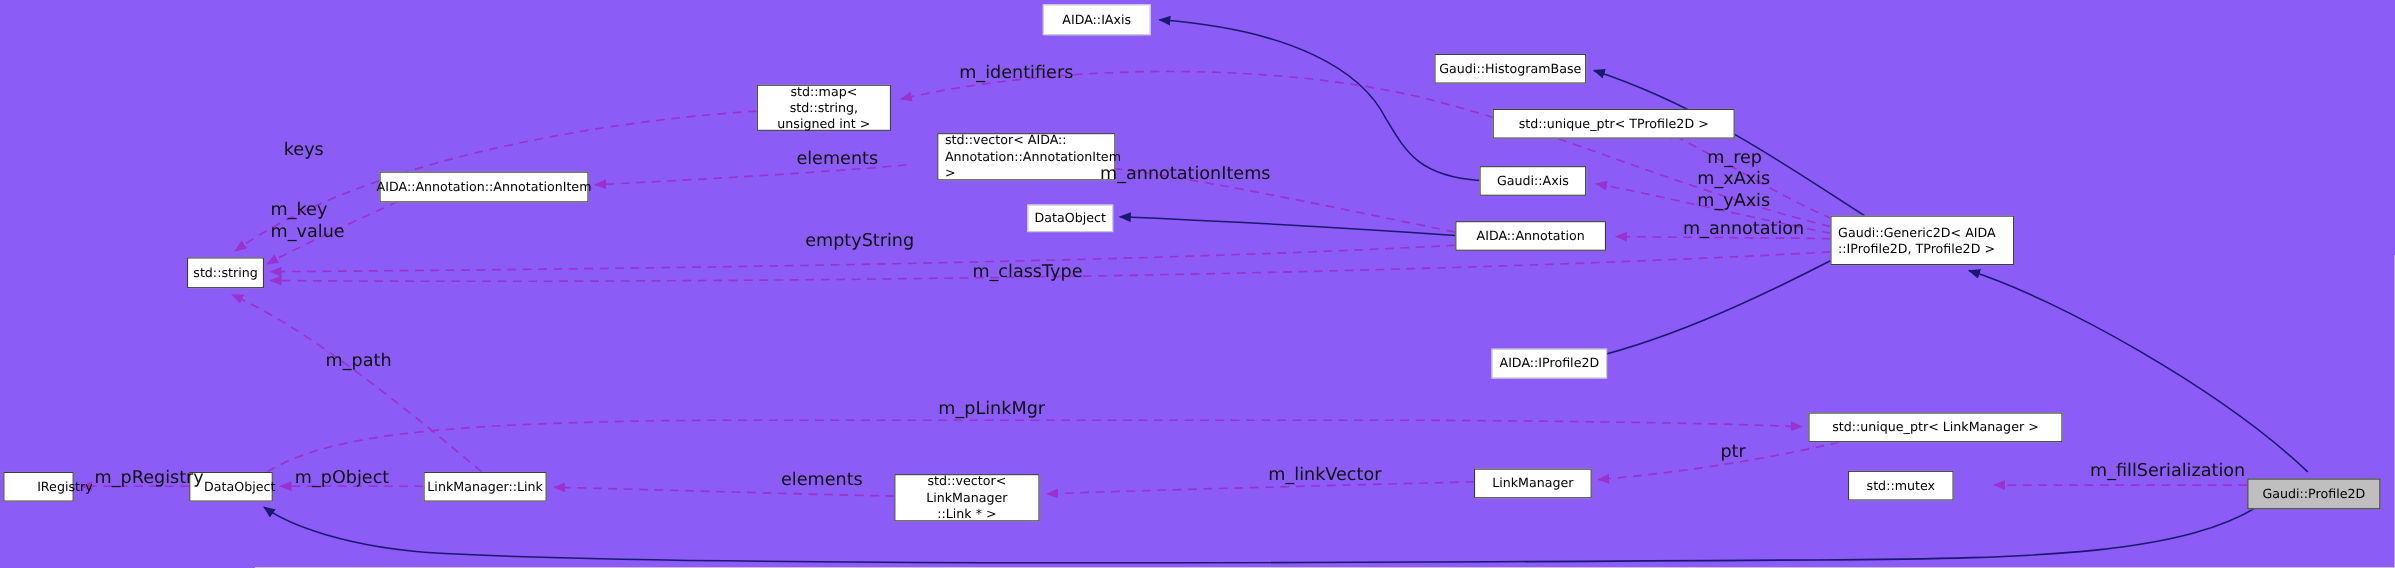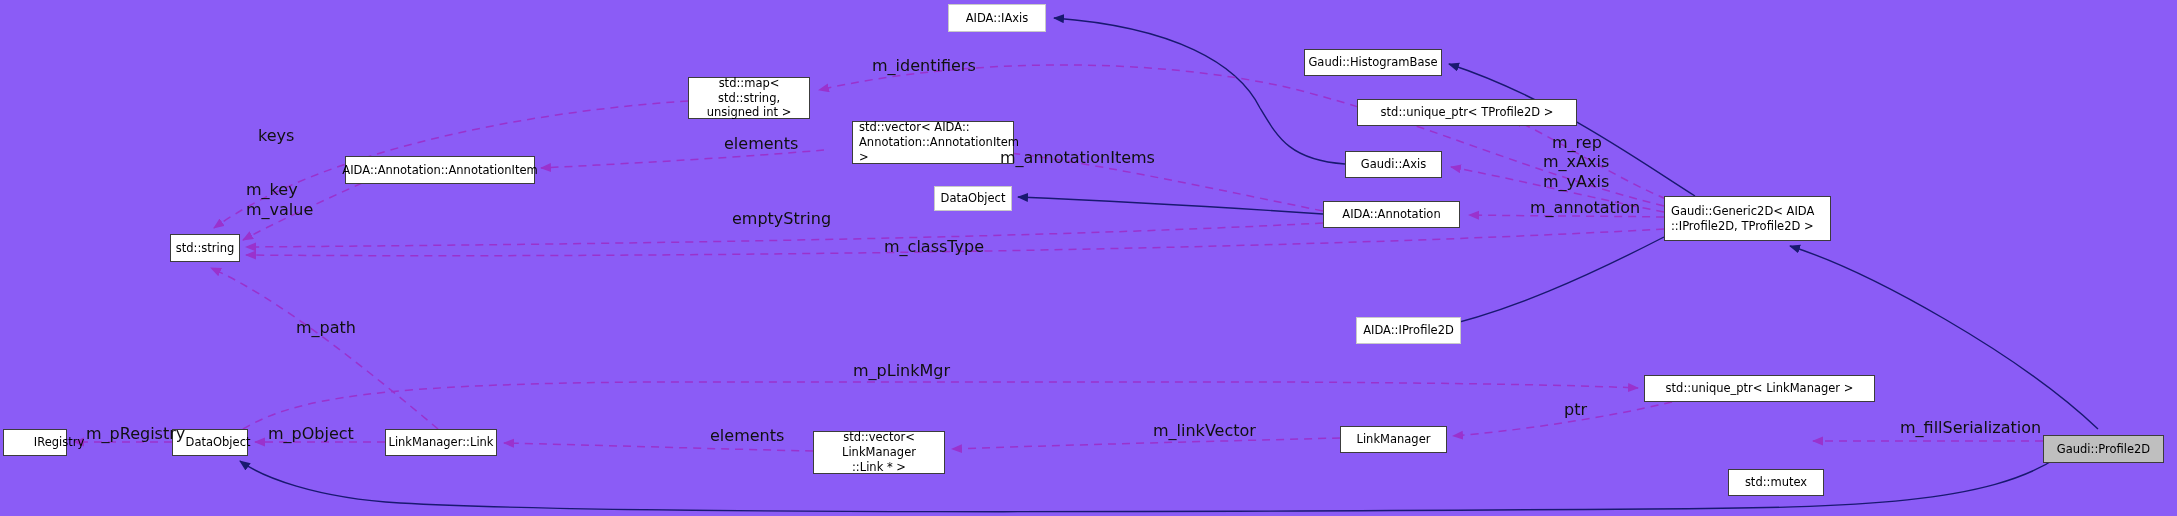--- a/index.html
+++ b/index.html
@@ -79,21 +79,21 @@
 ::IProfile2D, TProfile2D &gt;</div>
   <div class="node" style="left:170px; top:234px; width:70px;  height:28px;">std::string</div>
   <div class="node ext" style="left:1320px;top:317px; width:105px; height:27px;margin-left:36px;">AIDA::IProfile2D</div>
   <div class="node" style="left:1644px;top:375px; width:231px; height:27px;">std::unique_ptr&lt; LinkManager &gt;</div>
   <div class="node" style="left:3px;   top:429px; width:64px;  height:27px;padding-left:48px;">IRegistry</div>
   <div class="node" style="left:172px; top:429px; width:76px;  height:27px;padding-left:16px;">DataObject</div>
   <div class="node" style="left:385px; top:429px; width:112px; height:27px;">LinkManager::Link</div>
   <div class="node" style="left:813px; top:431px; width:132px; height:43px;">std::vector&lt; LinkManager
 ::Link * &gt;</div>
   <div class="node" style="left:1340px;top:426px; width:107px; height:27px;">LinkManager</div>
-  <div class="node" style="left:1728px;top:428px; width:96px;  height:27px;margin-top:41px;">std::mutex</div>
+  <div class="node" style="left:1680px;top:428px; width:96px;  height:27px;">std::mutex</div>
   <div class="node focal" style="left:2043px;top:435px;width:121px;height:28px;">Gaudi::Profile2D</div>
 
   <div class="elabel" style="left:872px;  top:56px;">m_identifiers</div>
   <div class="elabel" style="left:258px;  top:126px;">keys</div>
   <div class="elabel" style="left:724px;  top:134px;">elements</div>
   <div class="elabel" style="left:246px;  top:180px;">m_key
 m_value</div>
   <div class="elabel" style="left:1000px; top:148px;">m_annotationItems</div>
   <div class="elabel" style="left:1552px; top:109px;margin-top:24px;">m_rep</div>
   <div class="elabel" style="left:1543px; top:152px;">m_xAxis

